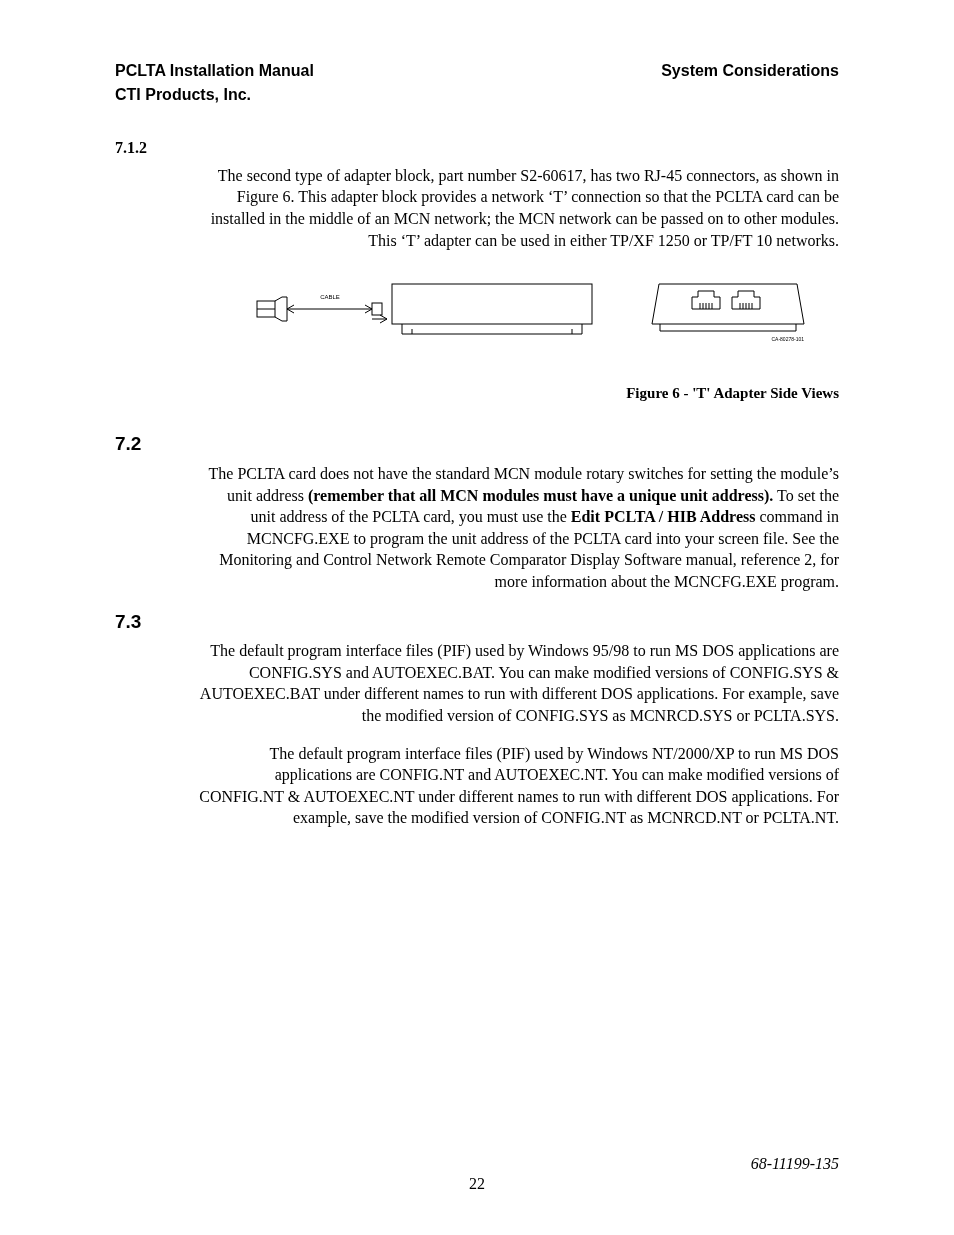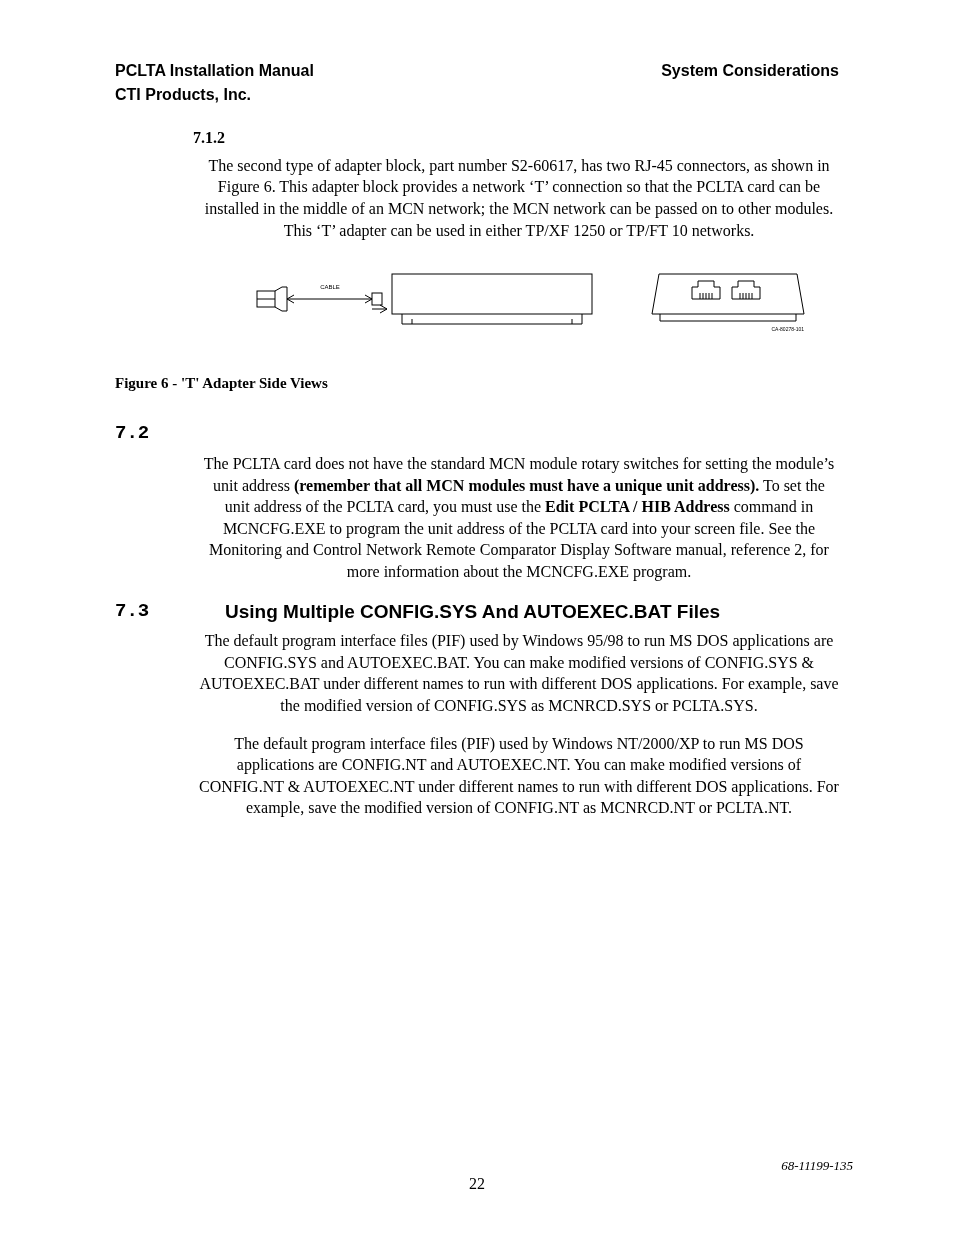--- a/index.html
+++ b/index.html
@@ -25,87 +25,86 @@
     font-family: Arial, Helvetica, sans-serif;
     font-weight: bold;
     font-size: 16px;
     margin-bottom: 2px;
     align-items: flex-end;
   }
   .header-row2 {
     font-family: Arial, Helvetica, sans-serif;
     font-weight: bold;
     font-size: 16px;
-    margin-bottom: 22px;
+    margin-bottom: 32px;
   }
 
   .sec {
     display: flex;
     margin-bottom: 6px;
   }
   .sec-num {
     width: 110px;
     flex: 0 0 110px;
   }
   .sec-title {
     flex: 1;
   }
   .h-sub .sec-num {
     font-weight: bold;
     font-size: 16px;
-    text-align: right;
   }
   .h-sub .sec-title {
     font-weight: bold;
     font-size: 16px;
   }
   .h-main .sec-num {
-    font-family: Liberation Mono, monospace;
+    font-family: Liberation Sans, sans-serif;
     font-weight: bold;
     font-size: 19px;
   }
   .h-main .sec-title {
     font-family: Arial, Helvetica, sans-serif;
     font-weight: bold;
     font-size: 19px;
   }
 
   .body-para {
     margin-left: 84px;
-    text-align: center;
+    text-align: right;
     margin-bottom: 16px;
     font-size: 16px;
   }
 
   .fig-wrap {
     margin: 28px 0 8px 110px;
     text-align: center;
   }
   svg { display: block; margin: 0 auto; }
   .fig-caption {
-    text-align: left;
+    text-align: right;
     font-weight: bold;
     font-size: 15px;
     margin: 14px 0 28px 0;
   }
 
   .page-num {
     position: absolute;
     bottom: 40px;
     left: 0;
     width: 100%;
     text-align: center;
     font-size: 16px;
   }
   .doc-num {
     position: absolute;
     bottom: 60px;
-    right: 101px;
+    right: 115px;
     font-style: italic;
-    font-size: 13px;
+    font-size: 16px;
   }
 </style>
 </head>
 <body>
 
 <div class="header-row">
   <span>PCLTA Installation Manual</span>
   <span>System Considerations</span>
 </div>
 <div class="header-row2">
@@ -172,19 +171,18 @@
 
 <div class="sec h-main">
   <div class="sec-num">7.2</div>
 </div>
 <div class="body-para">
   <span>The PCLTA card does not have the standard MCN module rotary switches for setting the module’s unit address </span><span class="bold italic">(remember that all MCN modules must have a unique unit address).</span><span>  To set the unit address of the PCLTA card, you must use the </span><span class="bold">Edit PCLTA / HIB Address</span><span> command in MCNCFG.EXE to program the unit address of the PCLTA card into your screen file.  See  the </span><span class="italic">Monitoring and Control Network Remote Comparator Display Software</span><span> manual, reference 2, for more information about the MCNCFG.EXE program.</span>
 </div>
 
 <div class="sec h-main" style="margin-top:7px">
   <div class="sec-num">7.3</div>
-  <div class="sec-title">Using Multiple CONFIG.SYS And AUTOEXEC.BAT Files</div>
 </div>
 <div class="body-para">The default program interface files (PIF) used by Windows 95/98 to run MS DOS applications are CONFIG.SYS and AUTOEXEC.BAT.  You can make modified versions of CONFIG.SYS &amp; AUTOEXEC.BAT under different names to run with different DOS applications.  For example, save the modified version of CONFIG.SYS as MCNRCD.SYS or PCLTA.SYS.</div>
 <div class="body-para">The default program interface files (PIF) used by Windows NT/2000/XP to run MS DOS applications are CONFIG.NT and AUTOEXEC.NT.  You can make modified versions of CONFIG.NT &amp; AUTOEXEC.NT under different names to run with different DOS applications.  For example, save the modified version of CONFIG.NT as MCNRCD.NT or PCLTA.NT.</div>
 
 <div class="doc-num">68-11199-135</div>
 <div class="page-num">22</div>
 
 </body></html>

